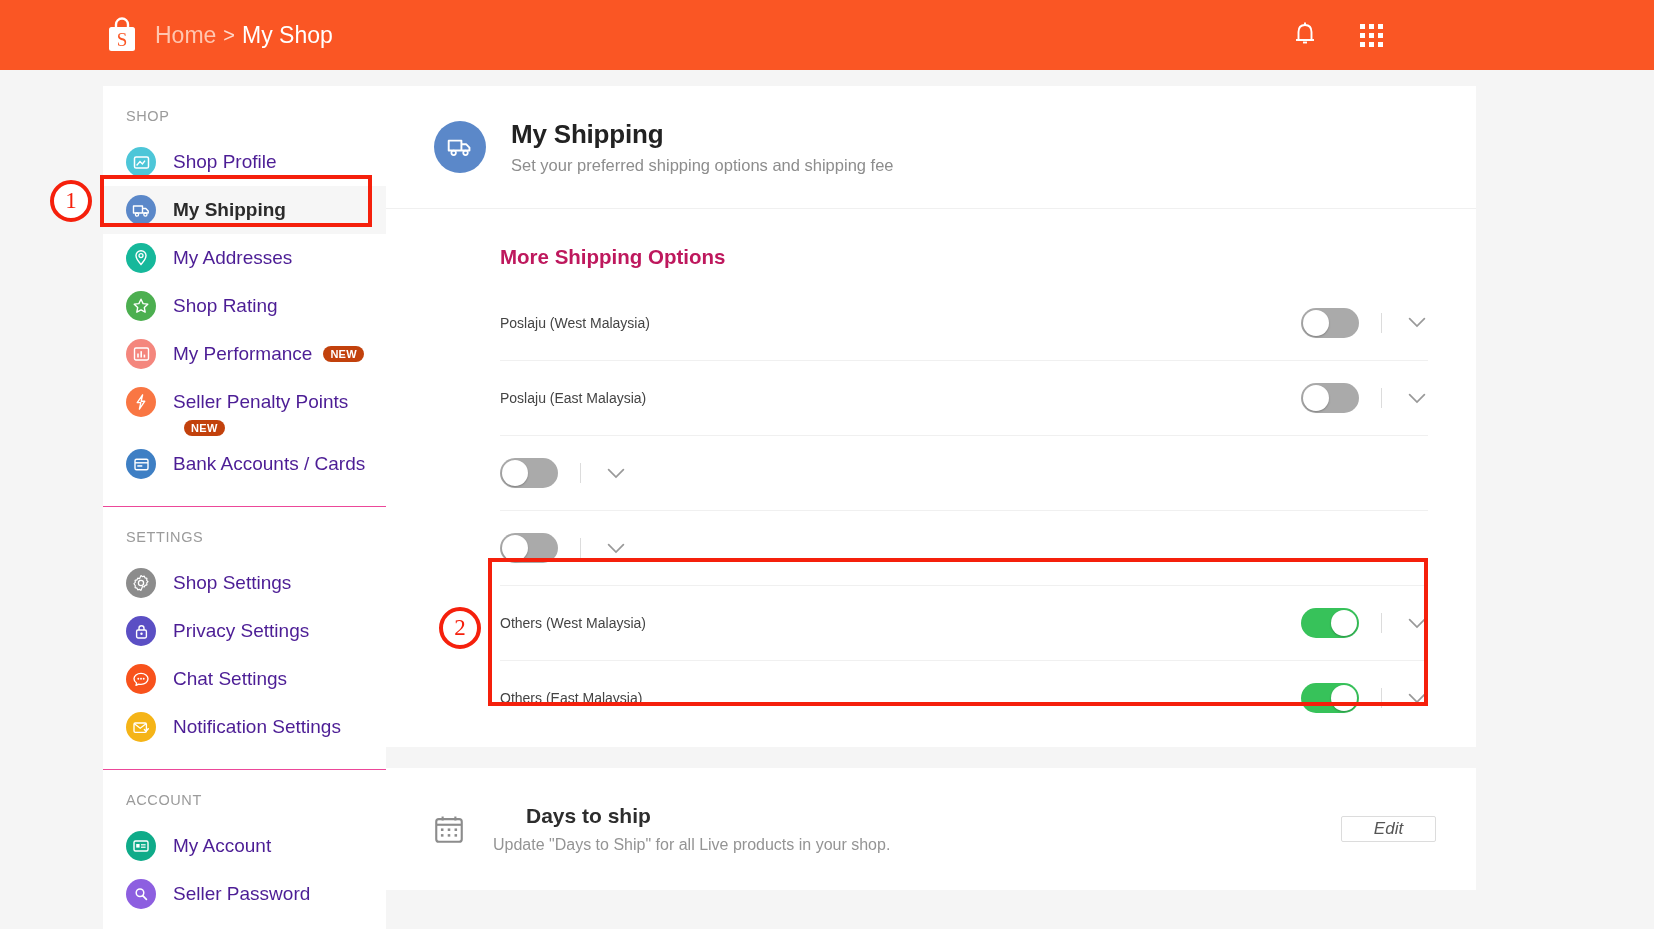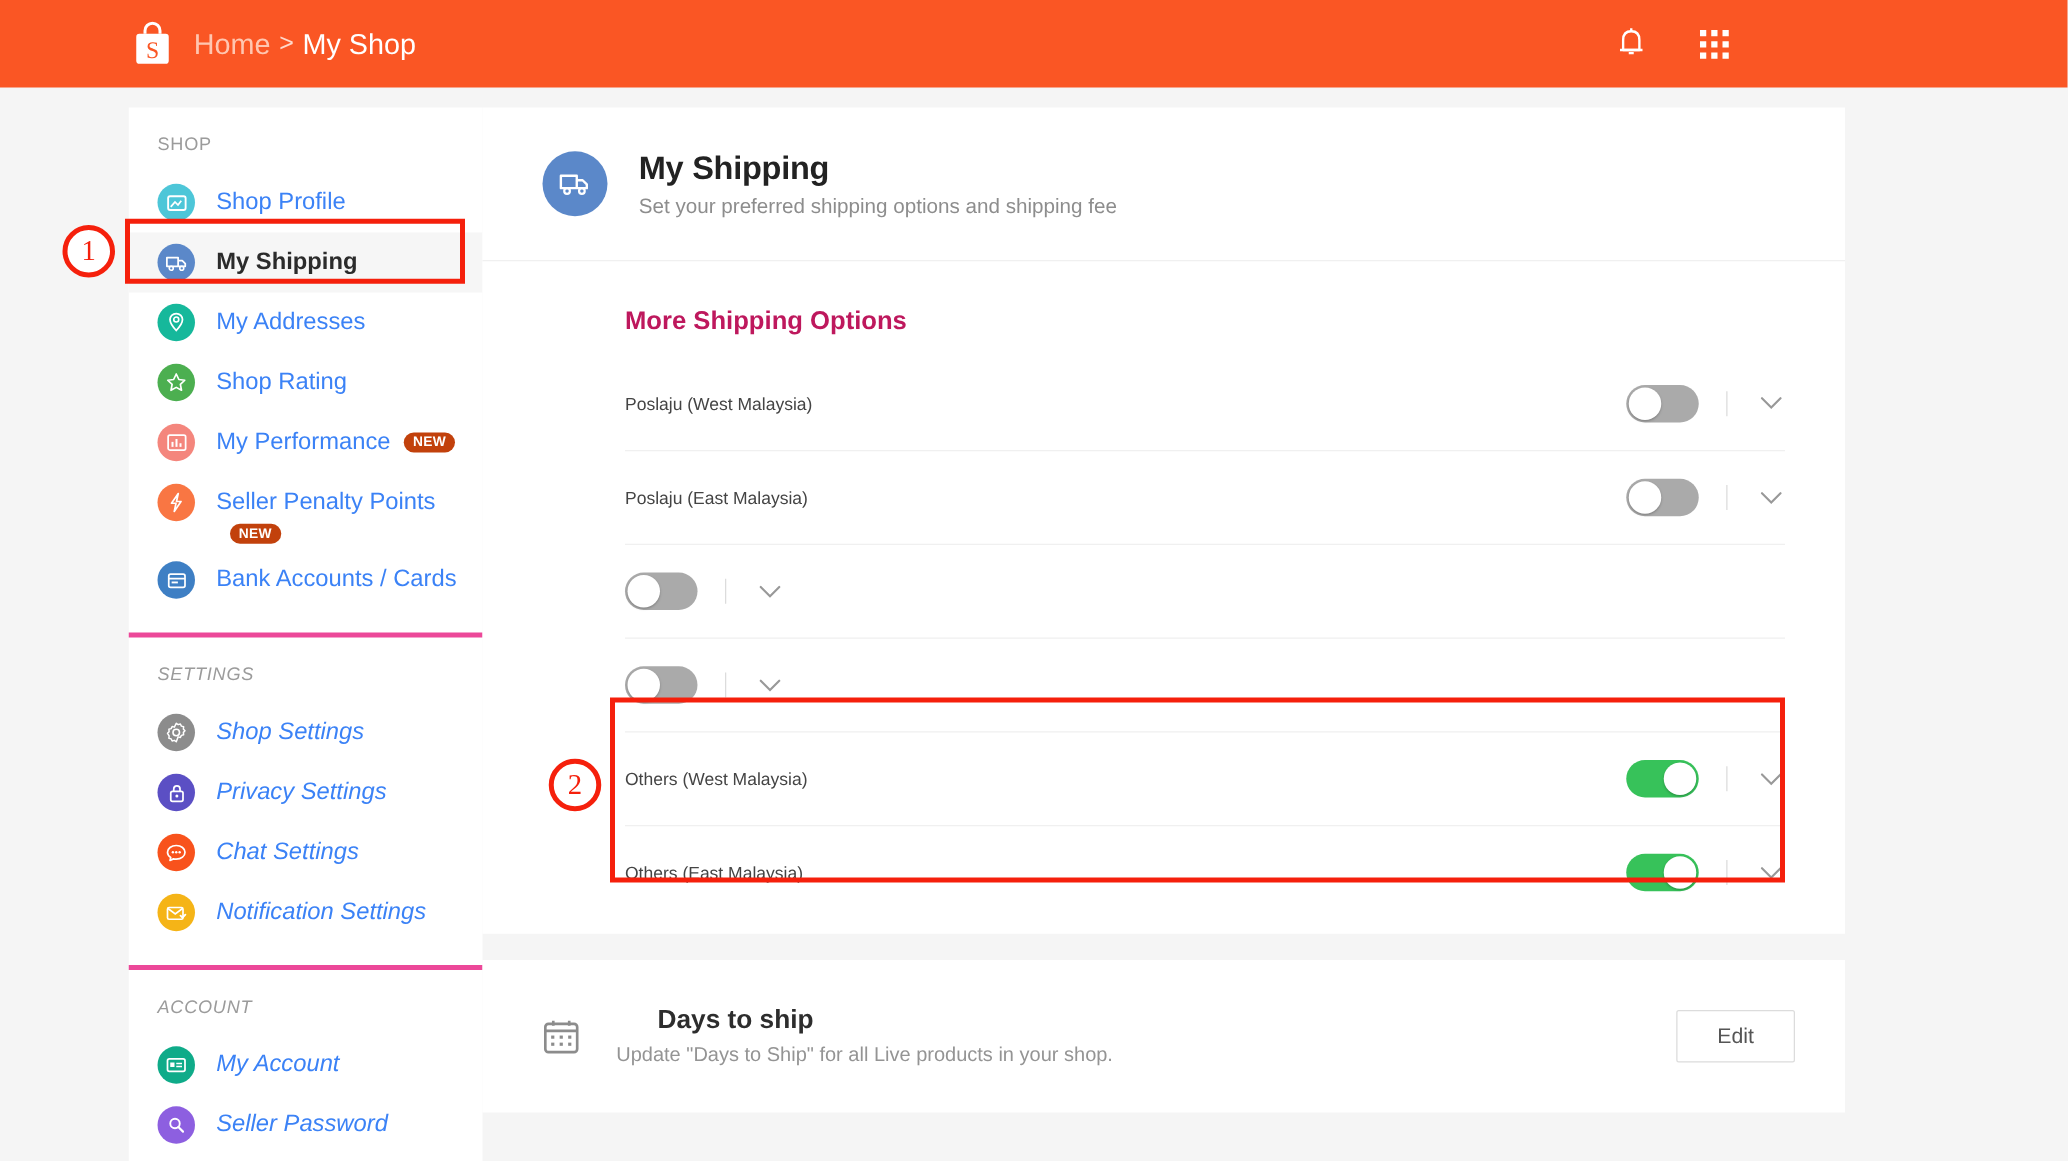--- a/index.html
+++ b/index.html
@@ -39,38 +39,38 @@
   
   .page { position: absolute; top: 70px; left: 0; width: 1654px; height: 859px; }
 
   
   .sidebar {
     position: absolute; left: 103px; top: 16px;
     width: 283px; background: #fff;
     padding-bottom: 6px;
   }
   .side-group { padding: 22px 0 18px 0; }
-  .side-group + .side-group { border-top: 4px solid #ec4899; font-style: italic; }
+  .side-group + .side-group { border-top: 1px solid #ec4899; }
   .side-title {
     font-size: 14.5px; color: #9b9b9b; letter-spacing: .6px;
     padding-left: 23px; margin-bottom: 14px;
   }
   .side-item {
     display: flex; align-items: center;
     padding: 9px 10px 9px 23px;
     cursor: pointer; position: relative;
   }
   .side-item.active { background: #f6f6f6; }
   .side-icon {
     width: 30px; height: 30px; border-radius: 50%;
     display: flex; align-items: center; justify-content: center;
     flex: 0 0 30px;
   }
   .side-label {
-    margin-left: 17px; font-size: 19px; color: #3b82f6;
+    margin-left: 17px; font-size: 19px; color: #4c1d95;
     white-space: nowrap;
   }
   .side-item.active .side-label { color: #2b2b2b; font-weight: bold; }
   .badge-new {
     display: inline-block; background: #c2410c; color: #fff;
     font-size: 11px; font-weight: bold; border-radius: 9px;
     padding: 2px 7px 2.5px 7px; margin-left: 11px;
     letter-spacing: .3px; vertical-align: middle;
   }
   .side-item.stacked { flex-wrap: wrap; padding-bottom: 4px; }
@@ -135,24 +135,24 @@
   .ship-card {
     margin-top: 21px; background: #fff;
     display: flex; align-items: center;
     padding: 36px 40px 36px 46px;
   }
   .cal-icon { width: 34px; height: 34px; flex: 0 0 34px; }
   .ship-text { margin-left: 27px; flex: 1; }
   .ship-title { font-size: 21px; font-weight: bold; color: #2d2d2d; margin-left: 33px; }
   .ship-sub { font-size: 16px; color: #949494; margin-top: 8px; }
   .edit-btn {
-    width: 95px; height: 42px; border: 1px solid #dcdcdc;
+    width: 95px; height: 26px; border: 1px solid #dcdcdc;
     background: #fff; color: #555555; font-size: 17px;
     font-family: "Liberation Sans", sans-serif;
-    cursor: pointer; border-radius: 2px;
+    cursor: pointer; border-radius: 2px; font-style: italic;
   }
 
   
   .anno-box {
     position: absolute; border: 4px solid #f5200c;
     pointer-events: none; z-index: 30;
   }
   .anno-circle {
     position: absolute; z-index: 31;
     width: 42px; height: 42px; border-radius: 50%;

